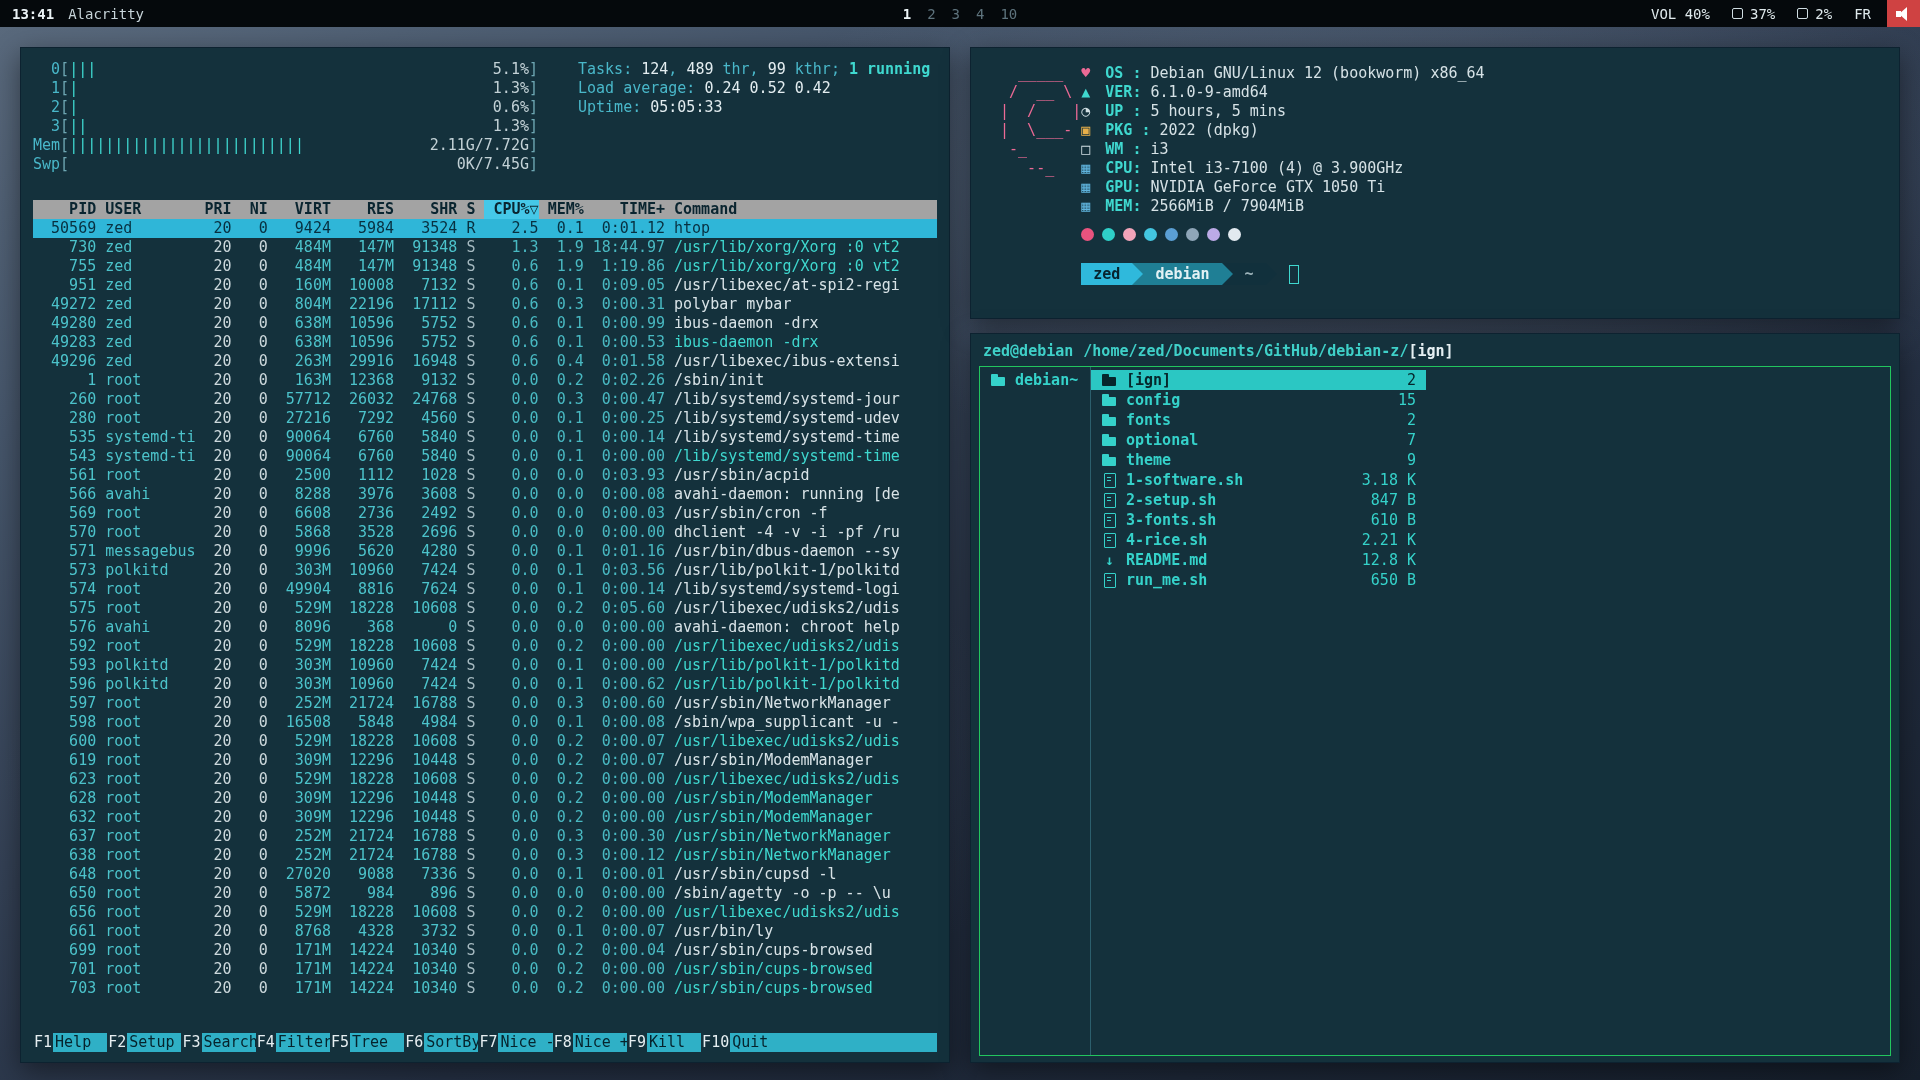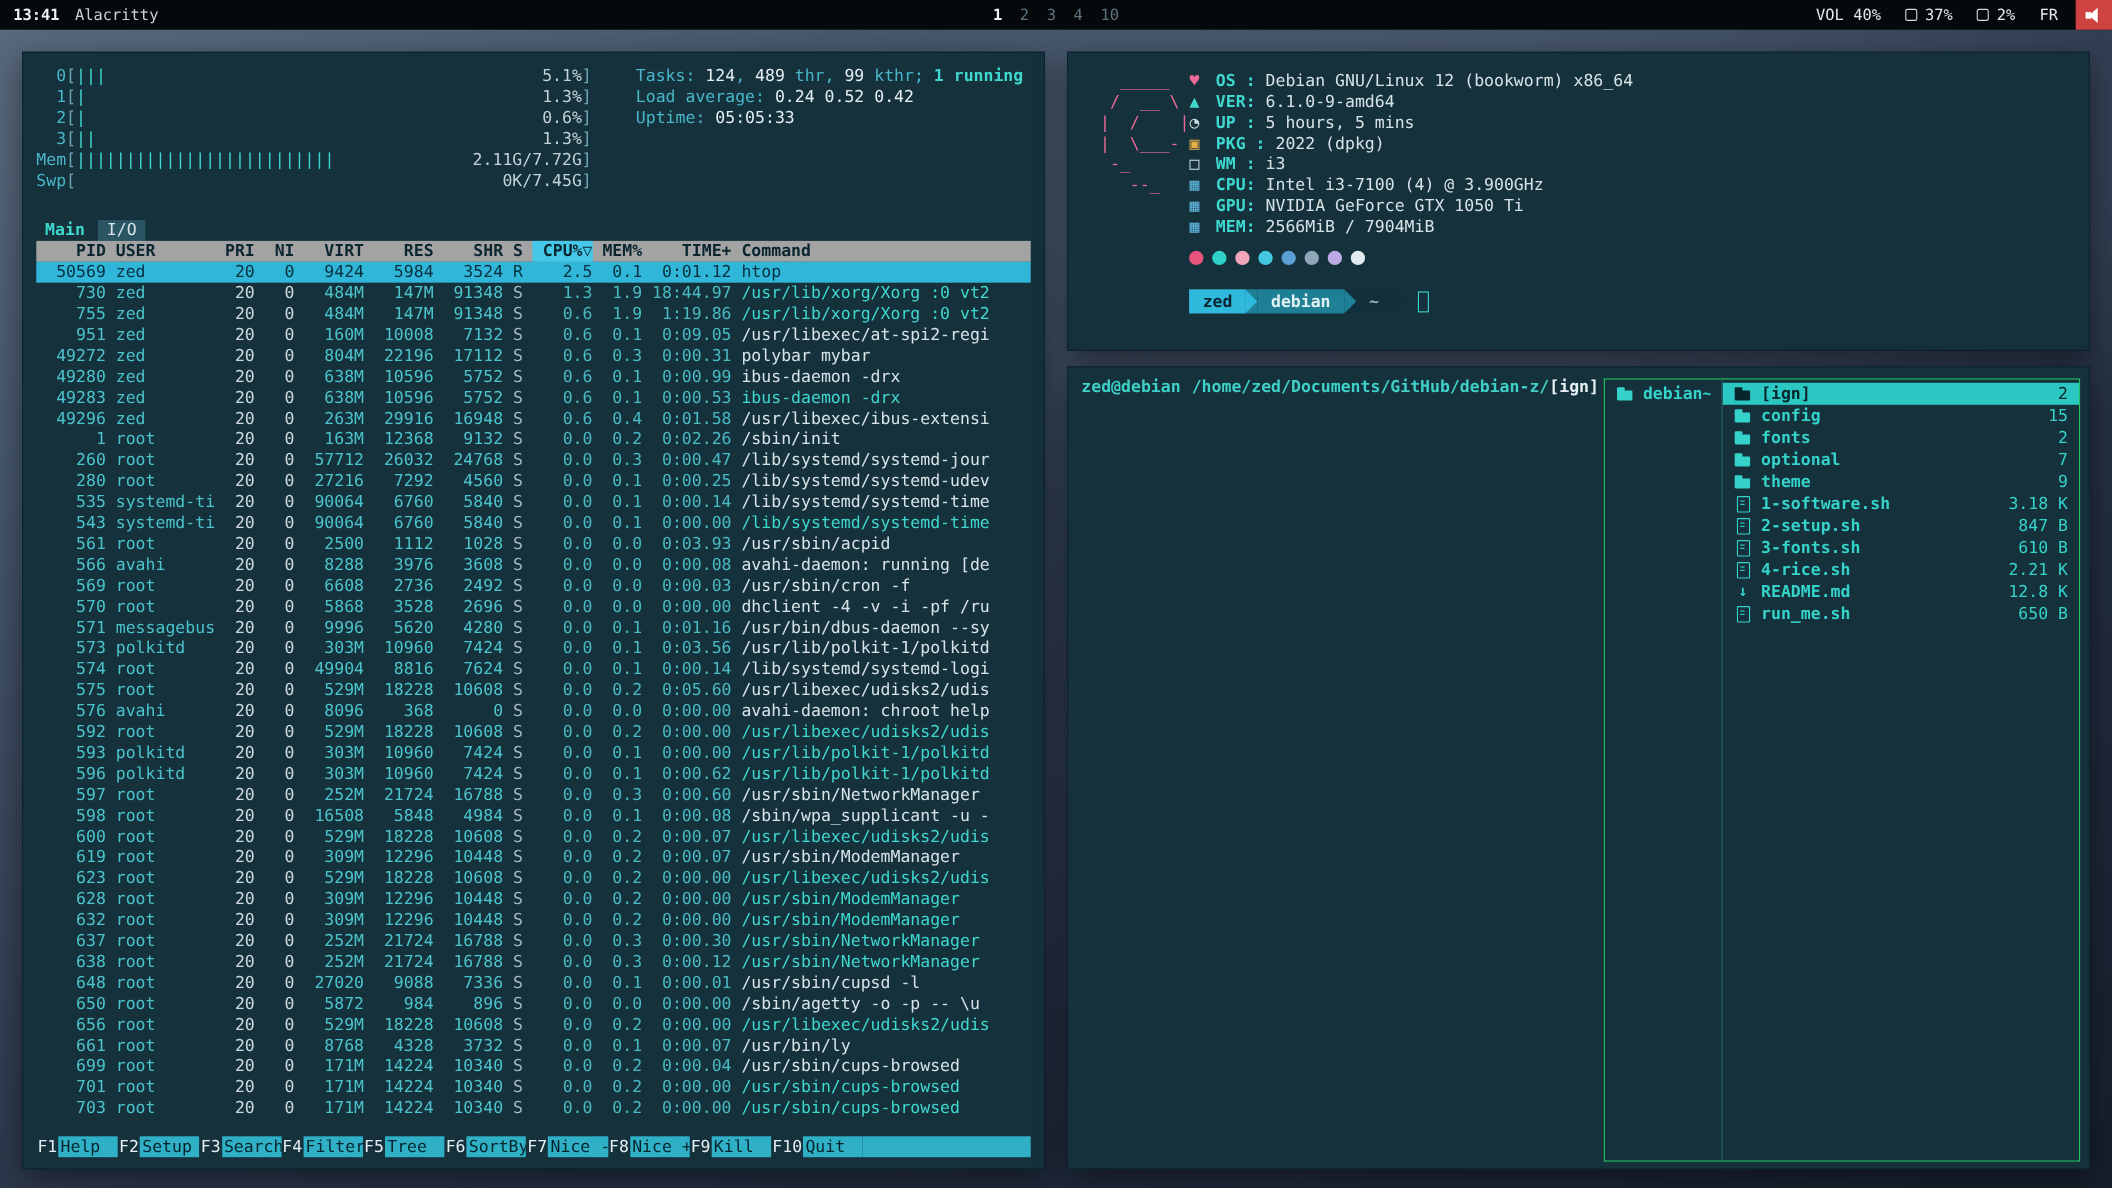--- a/index.html
+++ b/index.html
@@ -25,21 +25,21 @@
   .module{display:flex;align-items:center;margin-left:22px;color:#dfe9ec}
   .modicon{width:11px;height:11px;border:1px solid #cfdde2;border-radius:2px;display:inline-block;margin-right:7px}
   .spk-chip{background:#cf4242;height:27px;padding:0 9px;margin-left:16px}
   .spk{position:relative;width:15px;height:13px;display:inline-block}
   .spk-body{position:absolute;left:0;top:4px;width:5px;height:6px;background:#fff}
   .spk-cone{position:absolute;left:3px;top:0;width:0;height:0;border:7px solid transparent;border-right:8px solid #fff;border-left:0}
   
   .win{position:absolute;background:#14313c;border:1px solid #0d2230;box-shadow:0 8px 26px rgba(0,0,0,.45)}
   #win-htop{left:20px;top:47px;width:930px;height:1016px;padding:12px 12px 10px;display:flex;flex-direction:column;font-size:15px;line-height:19px}
   #win-fetch{left:970px;top:47px;width:930px;height:272px;padding:16px 20px;font-size:15px;line-height:19px}
-  #win-files{left:970px;top:333px;width:930px;height:730px;padding:6px 8px;display:flex;flex-direction:row;font-size:15px}
+  #win-files{left:970px;top:333px;width:930px;height:730px;padding:6px 8px;display:flex;flex-direction:column;font-size:15px}
   
   .htop-header{display:flex;margin-bottom:26px}
   .meters{width:505px}
   .mline{display:flex;height:19px;white-space:pre}
   .mlabel{color:#49b7c9;white-space:pre}
   .mbrk{color:#6ea7b3}
   .mbars{flex:1;overflow:hidden;color:#3fd8cf;white-space:pre}
   .mpct{color:#c2d1d6}
   .summary{padding-left:40px}
   .iline{height:19px;white-space:pre}
@@ -175,24 +175,20 @@
           <div class="mline"><span class="mlabel">  2</span><span class="mbrk">[</span><span class="mbars">|</span><span class="mpct">0.6%</span><span class="mbrk">]</span></div>
           <div class="mline"><span class="mlabel">  3</span><span class="mbrk">[</span><span class="mbars">||</span><span class="mpct">1.3%</span><span class="mbrk">]</span></div>
           <div class="mline"><span class="mlabel">Mem</span><span class="mbrk">[</span><span class="mbars">||||||||||||||||||||||||||</span><span class="mpct">2.11G/7.72G</span><span class="mbrk">]</span></div>
           <div class="mline"><span class="mlabel">Swp</span><span class="mbrk">[</span><span class="mbars"></span><span class="mpct">0K/7.45G</span><span class="mbrk">]</span></div>
         </div>
       <div class="summary">
           <div class="iline"><span class="seg-lab">Tasks: </span><span class="seg-num">124</span><span class="seg-lab">, </span><span class="seg-num">489</span><span class="seg-lab"> thr</span><span class="seg-lab">, </span><span class="seg-num">99</span><span class="seg-lab"> kthr</span><span class="seg-lab">; </span><span class="seg-hl">1 running</span></div>
           <div class="iline"><span class="seg-lab">Load average: </span><span class="seg-num">0.24 </span><span class="seg-num">0.52 </span><span class="seg-num">0.42</span></div>
           <div class="iline"><span class="seg-lab">Uptime: </span><span class="seg-num">05:05:33</span></div>
         </div>
-    </div>
-    <div class="tabs">
-      <span class="tab tab-main">Main</span>
-      <span class="tab tab-io">I/O</span>
     </div>
     <div class="hrow thead"><span class="c-pid">PID</span><span class="c-user">USER</span><span class="c-pri">PRI</span><span class="c-ni">NI</span><span class="c-virt">VIRT</span><span class="c-res">RES</span><span class="c-shr">SHR</span><span class="c-state">S</span><span class="c-cpu sorted">CPU%▽</span><span class="c-mem">MEM%</span><span class="c-time">TIME+</span><span class="c-cmd">Command</span></div>
     <div class="plist">
         <div class="hrow sel"><span class="c-pid">50569</span><span class="c-user">zed</span><span class="c-pri">20</span><span class="c-ni">0</span><span class="c-virt">9424</span><span class="c-res">5984</span><span class="c-shr">3524</span><span class="c-state">R</span><span class="c-cpu">2.5</span><span class="c-mem">0.1</span><span class="c-time">0:01.12</span><span class="c-cmd cmd-white">htop</span></div>
         <div class="hrow"><span class="c-pid">730</span><span class="c-user">zed</span><span class="c-pri">20</span><span class="c-ni">0</span><span class="c-virt">484M</span><span class="c-res">147M</span><span class="c-shr">91348</span><span class="c-state">S</span><span class="c-cpu">1.3</span><span class="c-mem">1.9</span><span class="c-time">18:44.97</span><span class="c-cmd cmd-teal">/usr/lib/xorg/Xorg :0 vt2</span></div>
         <div class="hrow"><span class="c-pid">755</span><span class="c-user">zed</span><span class="c-pri">20</span><span class="c-ni">0</span><span class="c-virt">484M</span><span class="c-res">147M</span><span class="c-shr">91348</span><span class="c-state">S</span><span class="c-cpu">0.6</span><span class="c-mem">1.9</span><span class="c-time">1:19.86</span><span class="c-cmd cmd-teal">/usr/lib/xorg/Xorg :0 vt2</span></div>
         <div class="hrow"><span class="c-pid">951</span><span class="c-user">zed</span><span class="c-pri">20</span><span class="c-ni">0</span><span class="c-virt">160M</span><span class="c-res">10008</span><span class="c-shr">7132</span><span class="c-state">S</span><span class="c-cpu">0.6</span><span class="c-mem">0.1</span><span class="c-time">0:09.05</span><span class="c-cmd cmd-white">/usr/libexec/at-spi2-regi</span></div>
         <div class="hrow"><span class="c-pid">49272</span><span class="c-user">zed</span><span class="c-pri">20</span><span class="c-ni">0</span><span class="c-virt">804M</span><span class="c-res">22196</span><span class="c-shr">17112</span><span class="c-state">S</span><span class="c-cpu">0.6</span><span class="c-mem">0.3</span><span class="c-time">0:00.31</span><span class="c-cmd cmd-white">polybar mybar</span></div>
         <div class="hrow"><span class="c-pid">49280</span><span class="c-user">zed</span><span class="c-pri">20</span><span class="c-ni">0</span><span class="c-virt">638M</span><span class="c-res">10596</span><span class="c-shr">5752</span><span class="c-state">S</span><span class="c-cpu">0.6</span><span class="c-mem">0.1</span><span class="c-time">0:00.99</span><span class="c-cmd cmd-white">ibus-daemon -drx</span></div>
         <div class="hrow"><span class="c-pid">49283</span><span class="c-user">zed</span><span class="c-pri">20</span><span class="c-ni">0</span><span class="c-virt">638M</span><span class="c-res">10596</span><span class="c-shr">5752</span><span class="c-state">S</span><span class="c-cpu">0.6</span><span class="c-mem">0.1</span><span class="c-time">0:00.53</span><span class="c-cmd cmd-teal">ibus-daemon -drx</span></div>

